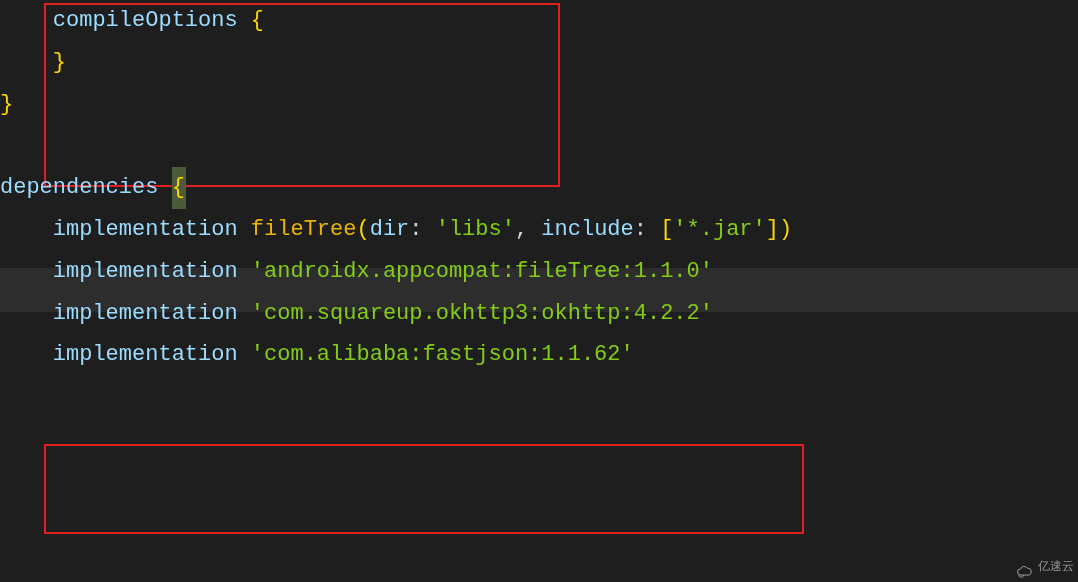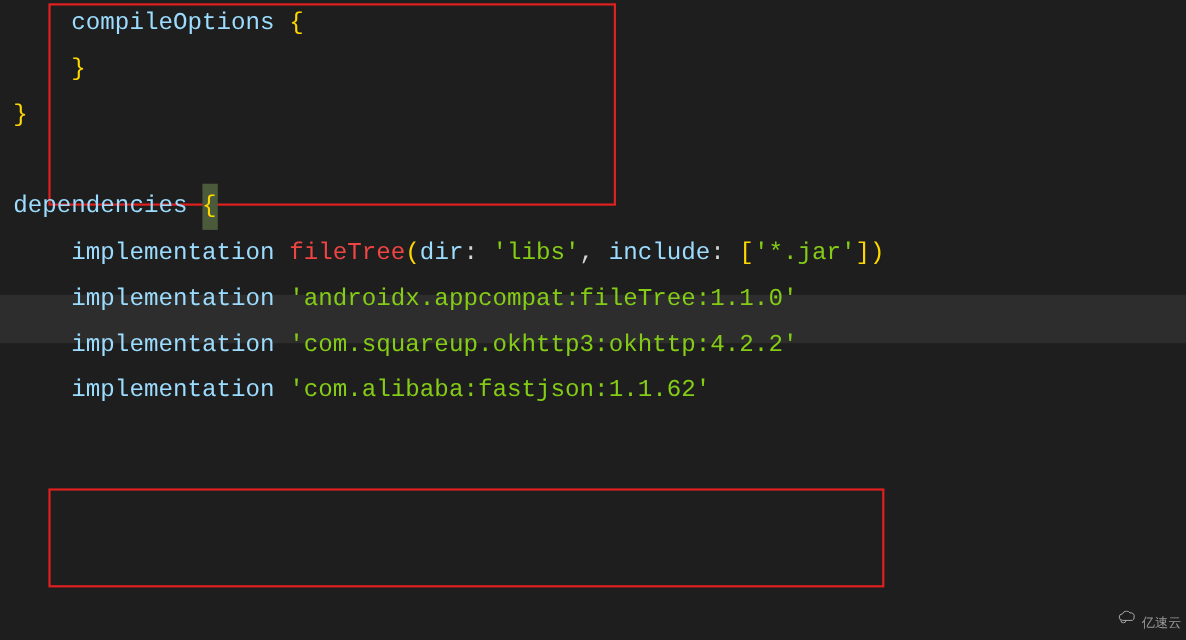--- a/index.html
+++ b/index.html
@@ -13,21 +13,21 @@
       font-size: 22px;
       line-height: 1.9;
       color: #d4d4d4;
       overflow: hidden;
       width: 1078px;
       height: 582px;
       position: relative;
     }
     .code-line {
       white-space: pre;
-      padding-left: 12px;
+      padding-left: 0;
     }
     .red-box-1 {
       position: absolute;
       left: 44px;
       top: 3px;
       width: 516px;
       height: 184px;
       border: 2px solid #e02020;
       pointer-events: none;
     }
@@ -47,42 +47,42 @@
       right: 0;
       height: 44px;
       top: 268px;
       z-index: 0;
     }
     .content {
       position: relative;
       z-index: 1;
     }
     .property { color: #9cdcfe; }
-    .func { color: #ef4444; }
+    .func { color: #eab308; }
     .operator { color: #d4d4d4; }
     .number { color: #ce9178; }
     .string { color: #84cc16; }
     .brace-yellow { color: #ffd700; }
     .bracket-yellow { color: #ffd700; }
     .paren-yellow { color: #ffd700; }
     .plain { color: #d4d4d4; }
     .cursor-highlight {
       background: #4a5a3a;
       display: inline-block;
       width: 14px;
     }
     .watermark {
       position: absolute;
       right: 4px;
       bottom: 4px;
       color: #999;
       font-size: 12px;
       font-family: Arial, sans-serif;
       display: flex;
-      align-items: flex-start;
+      align-items: flex-end;
       gap: 3px;
     }
     .watermark-icon {
       width: 20px;
       height: 12px;
     }
   </style>
 </head>
 <body>
 

